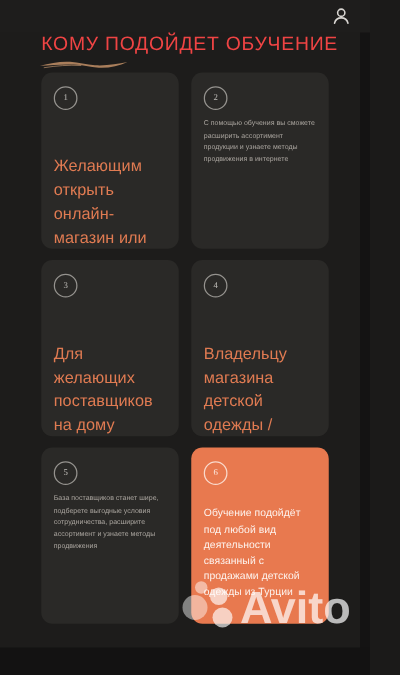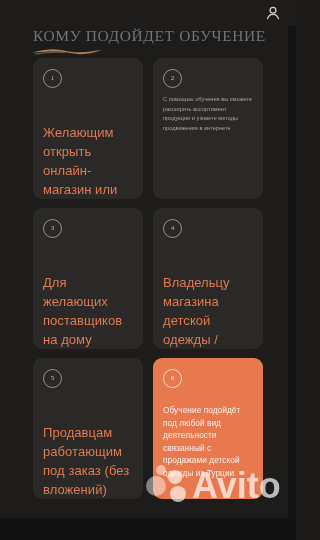--- a/index.html
+++ b/index.html
@@ -35,23 +35,23 @@
     display:flex;align-items:center;justify-content:center;
   }
   .profile-icon svg{display:block;}
 
   
   .title-wrap{
     position:absolute;left:0;top:26px;width:296px;height:30px;
   }
   .section-title{
     position:absolute;left:33px;top:1px;
-    font-family:Liberation Serif, serif;
+    font-family:Liberation Sans, sans-serif;
     font-size:15.5px;letter-spacing:.6px;
-    color:#737373;white-space:nowrap;
+    color:#ef4444;white-space:nowrap;
     font-weight:400;
   }
   .title-brush{
     position:absolute;left:31px;top:20px;width:72px;height:9px;
     pointer-events:none;
   }
 
   
   .grid{
     position:absolute;left:0;top:58px;width:296px;
@@ -158,21 +158,20 @@
     </div>
 
     <div class="card">
       <div class="card-badge">4</div>
       <div class="card-heading">Владельцу магазина детской одежды / шоурума</div>
       <div class="card-body">Курс даст возможность увеличить базу уже имеющихся у вас поставщиков и расширить ассортимент продукции магазина</div>
     </div>
 
     <div class="card">
       <div class="card-badge">5</div>
-      <div class="card-heading">Продавцам работающим под заказ (без вложений)</div>
       <div class="card-body">База поставщиков станет шире, подберете выгодные условия сотрудничества, расширите ассортимент и узнаете методы продвижения</div>
     </div>
 
     <div class="card accent">
       <div class="card-badge">6</div>
       <div class="card-heading">Обучение подойдёт под любой вид деятельности связанный с продажами детской одежды из Турции</div>
       <div class="card-body"></div>
     </div>
 
   </div>

